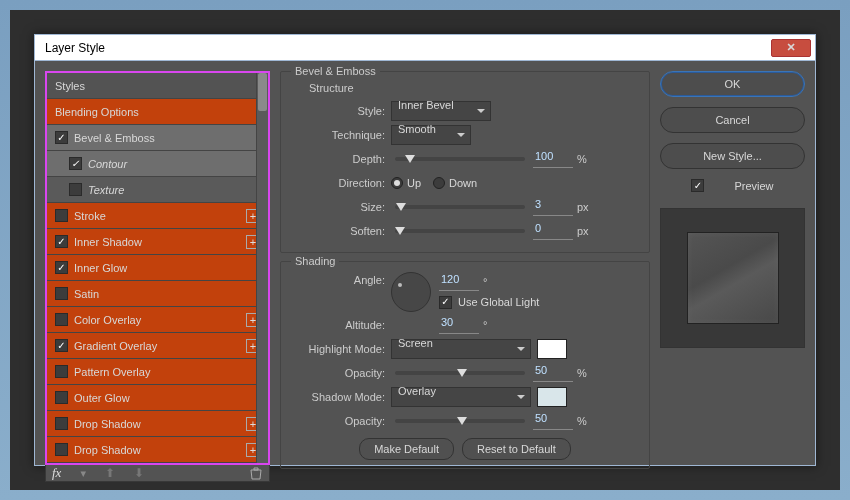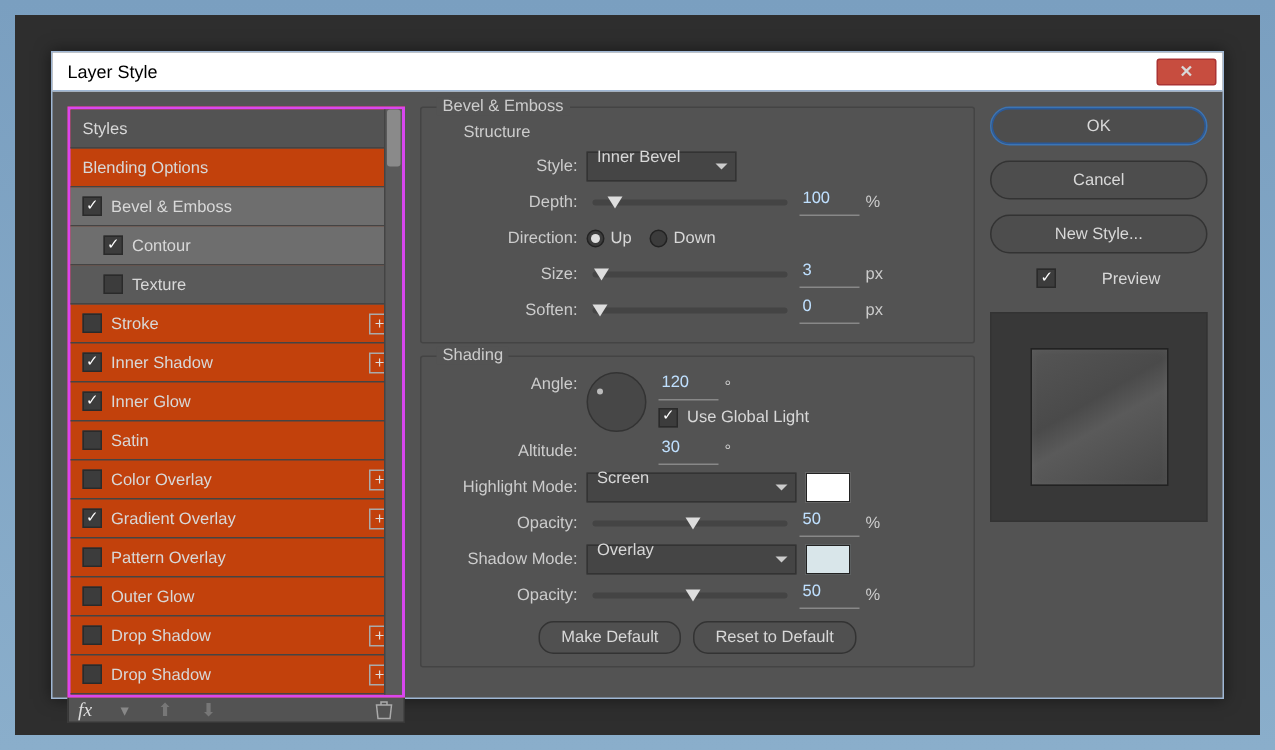--- a/index.html
+++ b/index.html
@@ -11,21 +11,21 @@
   .titlebar .title { color: #000; font-size: 12px; }
   .titlebar .spacer { flex: 1; }
   .close-btn { width: 40px; height: 18px; background: #c74d3f; border: 1px solid #a33; border-radius: 2px; display: flex; align-items: center; justify-content: center; color: #fff; font-weight: bold; cursor: pointer; }
   .content { position: absolute; top: 26px; bottom: 0; left: 0; right: 0; display: flex; padding: 10px; gap: 10px; }
   
   .left { width: 225px; display: flex; flex-direction: column; }
   .styles-list { flex: 1; background: #c2410c; border: 2px solid #d946ef; position: relative; display: flex; flex-direction: column; }
   .row { height: 26px; display: flex; align-items: center; padding: 0 8px; border-bottom: 1px solid #444; position: relative; }
   .row.header { background: #535353; font-weight: normal; }
   .row.selected { background: #6e6e6e; }
-  .row.sub { padding-left: 22px; background:#5a5a5a;}
+  .row.sub { padding-left: 22px; background:#5a5a5a;font-style:italic;}
   .row.sub.sel { background:#6e6e6e;}
   .chk { width: 13px; height: 13px; border: 1px solid #2a2a2a; background: #3c3c3c; margin-right: 6px; display: inline-flex; align-items: center; justify-content: center; flex-shrink:0;}
   .chk.on::after { content: "✓"; color: #fff; font-size: 10px; line-height: 1; }
   .plus { position: absolute; right: 8px; width: 14px; height: 14px; border: 1px solid #aaa; display:flex; align-items:center; justify-content:center; font-size:11px; color:#ddd; cursor:pointer;}
   .scroll-gutter { position:absolute; right:0; top:0; bottom:0; width:12px; background:#5a5a5a; border-left:1px solid #444;}
   .scroll-thumb { position:absolute; top:0; height:38px; left:1px; right:1px; background:#8a8a8a; border-radius:2px;}
   .footer { height:28px; border:1px solid #383838; border-top:none; background:#535353; display:flex; align-items:center; padding:0 6px; gap:19px;}
   .footer .fx { font-style: italic; font-family: Georgia, serif; font-size:13px; color:#ddd;}
   .footer .arrow { color:#777; font-size:12px; user-select:none;}
   .footer .spacer { flex:1; }
@@ -165,20 +165,26 @@
           <div class="legend">Bevel &amp; Emboss</div>
           <div class="sublegend">Structure</div>
 
           <div class="form-row">
             <div class="lbl">Style:</div>
             <div class="select" style="min-width:100px">
                   <span>Inner Bevel</span>
                 </div>
           </div>
           <div class="form-row">
+            <div class="lbl">Technique:</div>
+            <div class="select">
+                  <span>Smooth</span>
+                </div>
+          </div>
+          <div class="form-row">
             <div class="lbl">Depth:</div>
             <div class="slider">
                   <div class="knob" style="left:8%"></div>
                 </div>
             <div class="num">100</div>
             <div class="unit">%</div>
           </div>
           <div class="form-row">
             <div class="lbl">Direction:</div>
             <span class="radio on"></span>

